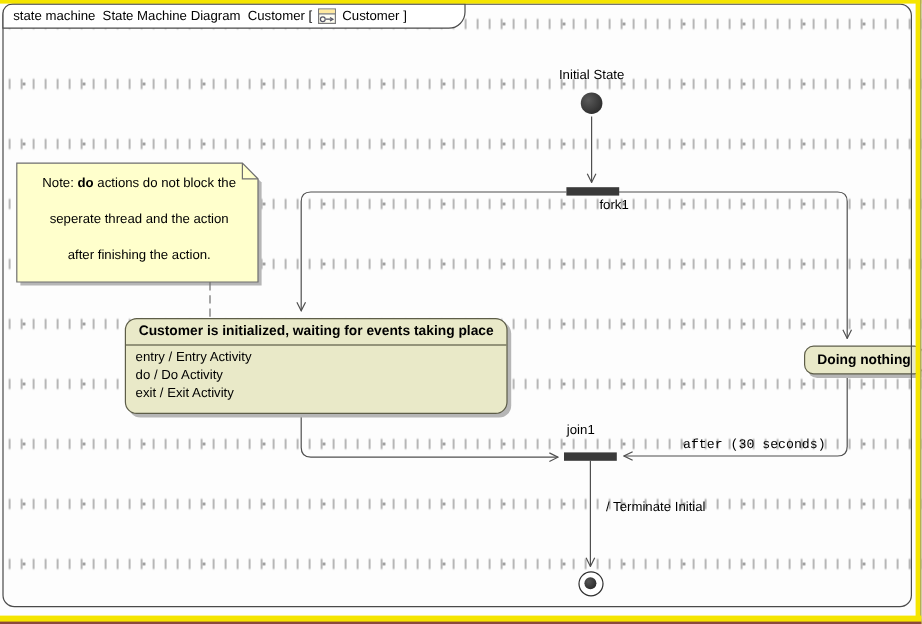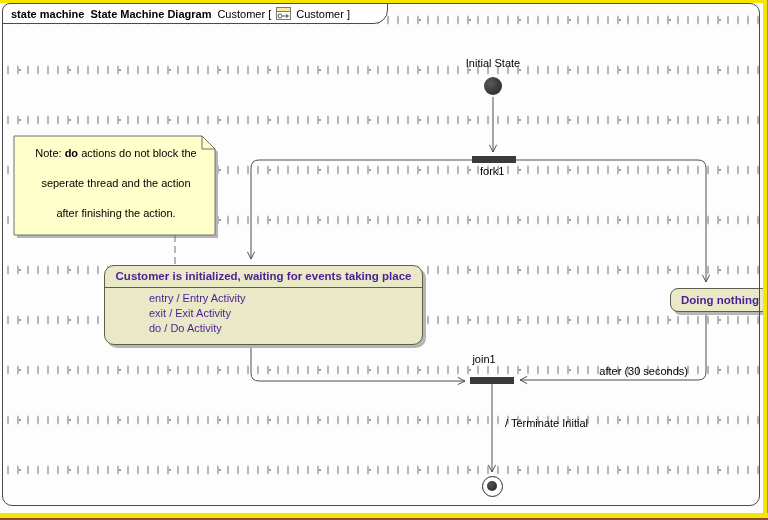--- a/index.html
+++ b/index.html
@@ -27,46 +27,46 @@
   .frame {
     position:absolute; left:2px; top:3px; width:758px; height:503px;
     border:1px solid #4a4a4a; border-radius:10px; background:transparent;
   }
   .frame-tab {
     position:absolute; left:2px; top:3px; width:386px; height:21px;
     border:1px solid #4a4a4a; border-radius:8px 0 14px 0;
     background:#ffffff; display:flex; align-items:center; padding-left:8px;
     font-size:11px; color:#000; white-space:nowrap;
   }
-  .frame-tab .bold { font-weight:bold; }
+  .frame-tab .bold { font-weight:normal; }
   .frame-tab .gap { width:6px; }
   .sm-icon { width:17px; height:15px; margin:0 4px; display:inline-block; }
 
   
   svg.overlay { position:absolute; left:0; top:0; width:768px; height:520px; }
 
   
   .note-text {
     position:absolute; left:20px; top:146px; width:192px;
     font-size:11px; line-height:15px; color:#000;text-align:center;
   }
   .note-text b { font-weight:bold; }
 
   
   .state {
     position:absolute; background:#e9e9c8; border:1px solid #5d5d48;
-    border-radius:10px; box-shadow:3px 3px 0 #b6b6b6; color:#4c1d95;
+    border-radius:10px; box-shadow:3px 3px 0 #b6b6b6; color:#000000;
   }
   .state-main { left:104px; top:265px; width:319px; height:80px; }
   .state-main .state-title {
     height:22px; line-height:21px; text-align:center; font-weight:bold;
     font-size:11.5px; border-bottom:1px solid #5d5d48; padding:0 6px;
     white-space:nowrap; overflow:hidden;
   }
-  .state-main .state-body { padding:3px 0 0 8px; font-size:11px; line-height:15px;margin-left:36px; }
+  .state-main .state-body { padding:3px 0 0 8px; font-size:11px; line-height:15px; }
   .state-idle {
     left:648px; top:288px; width:100px; height:24px;
     display:flex; align-items:center; justify-content:center;
     font-weight:bold; font-size:11.5px; border-radius:8px;margin-left:22px;
   }
 
   
   .bar { position:absolute; width:44px; height:7px; background:#3a3a3a; }
   .bar-fork { left:472px; top:156px; }
   .bar-join { left:470px; top:377px; }
@@ -79,23 +79,23 @@
     border:1.5px solid #2e2e2e; border-radius:50%; background:#fff;
   }
   .final-node .dot {
     position:absolute; left:4px; top:4px; width:10px; height:10px;
     border-radius:50%; background:radial-gradient(circle at 35% 35%, #565656, #1f1f1f);
   }
 
   
   .lbl { position:absolute; font-size:11px; color:#000; white-space:nowrap; }
   .lbl-initial   { left:450px; top:57px;  width:86px;  text-align:center; }
-  .lbl-fork      { left:480px; top:165px; width:44px;  text-align:left; }
+  .lbl-fork      { left:480px; top:165px; width:44px;  text-align:right; }
   .lbl-join      { left:462px; top:353px; width:44px;  text-align:center; }
-  .lbl-after     { left:562px; top:365px; width:126px; text-align:right; }
+  .lbl-after     { left:562px; top:365px; width:126px; text-align:right;font-family:Liberation Mono, monospace; }
   .lbl-terminate { left:505px; top:417px; }
 </style>
 </head>
 <body>
 
 <div class="canvas">
 
   <svg class="overlay">
     <defs>
       <marker id="arr" viewBox="0 0 10 10" refX="9" refY="5" markerWidth="9" markerHeight="9" orient="auto-start-reverse">
@@ -124,22 +124,22 @@
     <br>
     <span>seperate thread and the action</span><br>
     <br>
     <span>after finishing the action.</span>
   </div>
 
   <div class="state state-main">
     <div class="state-title">Customer is initialized, waiting for events taking place</div>
     <div class="state-body">
       <div>entry / Entry Activity</div>
+      <div>do / Do Activity</div>
       <div>exit / Exit Activity</div>
-      <div>do / Do Activity</div>
     </div>
   </div>
 
   <div class="state state-idle">
     <span>Doing nothing</span>
   </div>
 
   <div class="initial-node"></div>
   <div class="bar bar-fork"></div>
   <div class="bar bar-join"></div>

